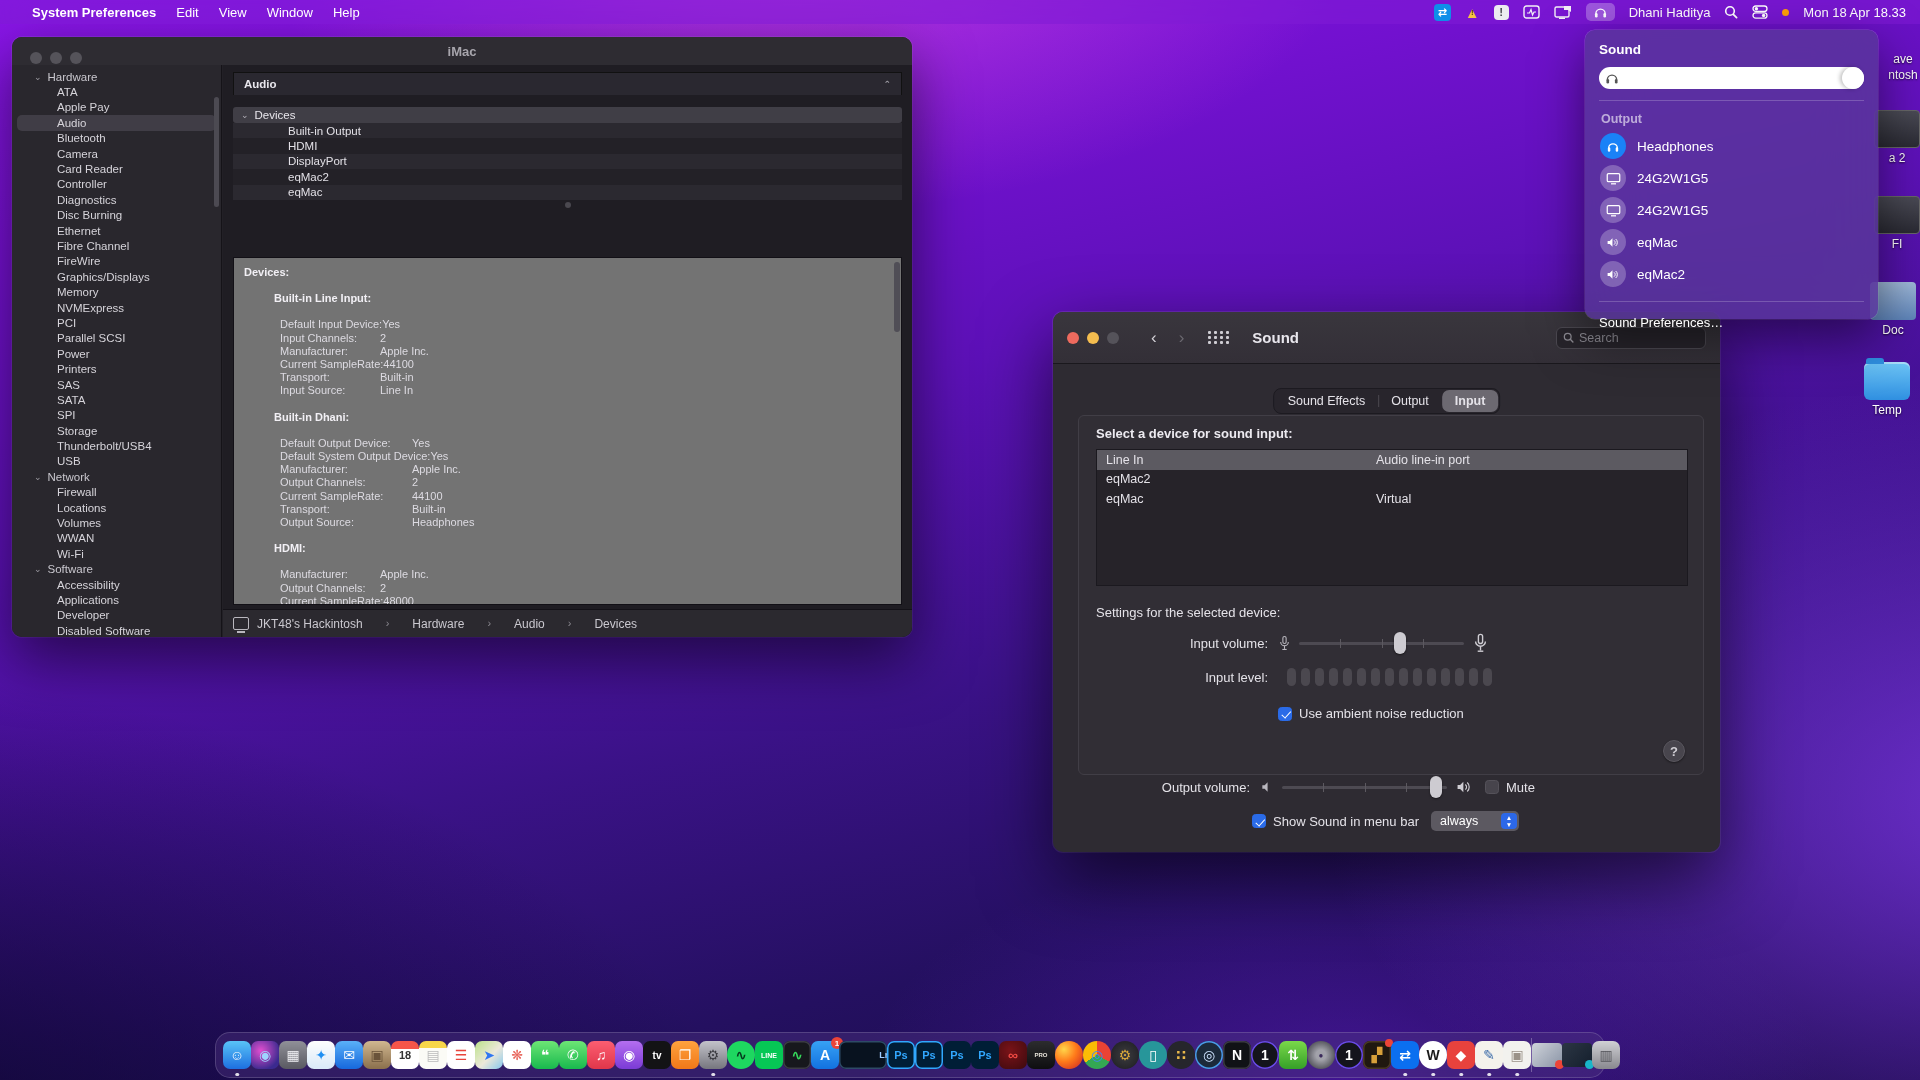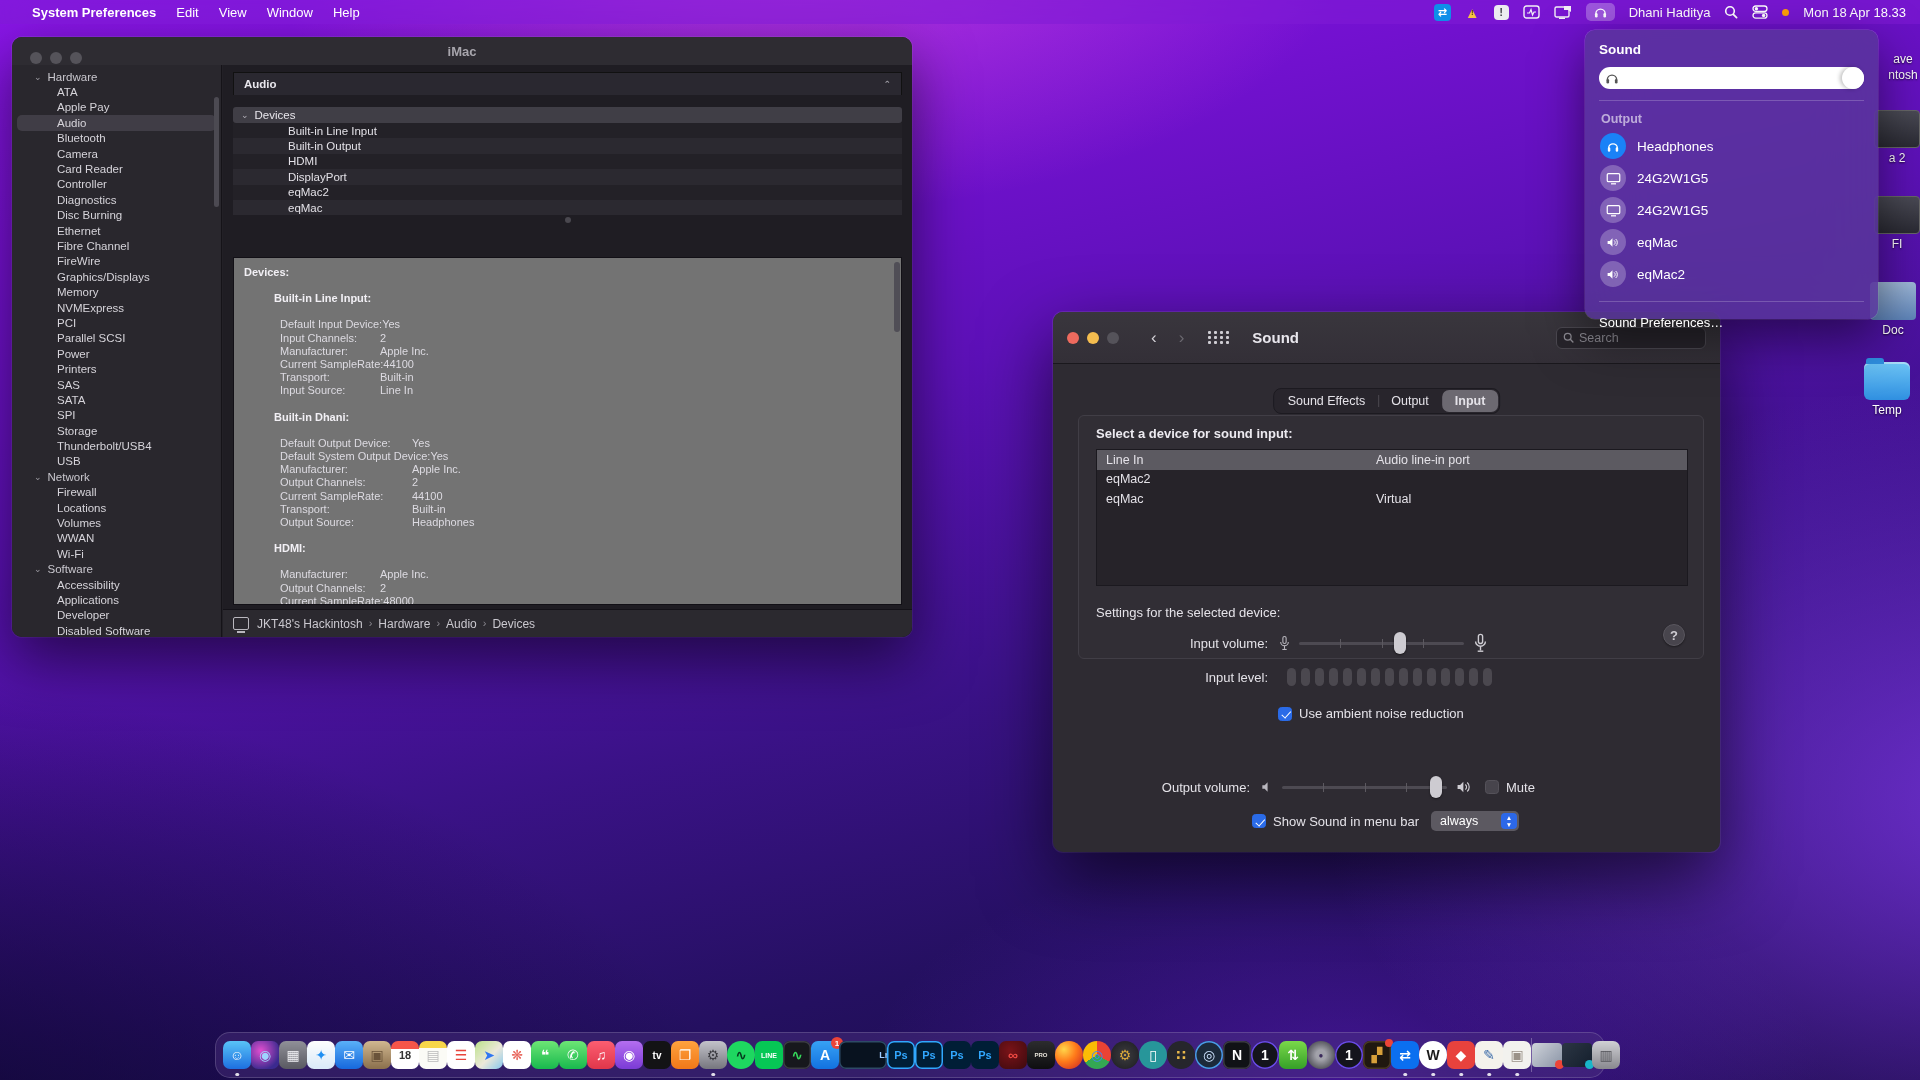--- a/index.html
+++ b/index.html
@@ -85,21 +85,21 @@
   .sw-grid { margin-left:14px; display:grid; grid-template-columns:repeat(4,4px); grid-gap:2px; }
   .sw-grid i { width:3px; height:3px; background:#cfcdd3; border-radius:1px; }
   .sw-title { font-size:15px; font-weight:bold; margin-left:12px; }
   .sw-search { margin-left:auto; width:150px; height:22px; border-radius:6px; background:#27242b; border:1px solid #4b4850; display:flex; align-items:center; padding:0 6px; gap:5px;}
   .sw-search input { background:transparent; border:none; outline:none; color:#dcdae0; font-size:12.5px; width:110px; font-family:inherit;}
   .sw-search input::placeholder { color:#8c8a92; }
   .sw-tabs { position:absolute; left:50%; top:76px; transform:translateX(-50%); display:flex; align-items:center; background:#28252c; border-radius:8px; padding:1px; border:1px solid #1c1a20;}
   .sw-tab { font-size:12.5px; color:#e4e2e8; padding:4px 13px; border-radius:7px; position:relative;}
   .sw-tab.sel { background:#6c6971; font-weight:bold; }
   .sw-tab.divided::before { content:""; position:absolute; left:0; top:5px; bottom:5px; width:1px; background:#4b4850;}
-  .sw-groupbox { position:absolute; left:25px; top:103px; width:626px; height:244px; border:1px solid #413e46; border-radius:6px; background:#312e35;}
+  .sw-groupbox { position:absolute; left:25px; top:103px; width:626px; height:360px; border:1px solid #413e46; border-radius:6px; background:#312e35;}
   .sw-caption { position:absolute; left:17px; font-size:13px; font-weight:bold; color:#eceaf0; }
   .sw-table { position:absolute; left:17px; top:33px; width:592px; height:137px; background:#262329; border:1px solid #1b191f; }
   .sw-thead { height:21px; background:#211e25; border-bottom:1px solid #1b191f; display:flex; font-size:12px; color:#d8d6dc; align-items:center;}
   .sw-th { padding-left:9px; }
   .sw-th.name { width:270px; } .sw-th.type { width:193px; border-left:1px solid #3a3740; } .sw-th.extra { flex:1; border-left:1px solid #3a3740; height:100%; }
   .sw-row { height:19.5px; display:flex; align-items:center; font-size:12.5px; color:#e4e2e8;}
   .sw-row.sel { background:#5c5a61; }
   .sw-cell-name { width:270px; padding-left:9px; } .sw-cell-type { padding-left:9px; }
   .sw-settings-label { position:absolute; left:17px; top:189px; font-size:13px; color:#e4e2e8; }
   .sw-ctl-row { position:absolute; display:flex; align-items:center; font-size:13px; color:#e4e2e8; }
@@ -352,21 +352,20 @@
     <div class="si-audio-hdr">
       <span>Audio</span>
       <span class="caret">⌃</span>
     </div>
     <div class="si-devlist">
       <div class="si-dev-header">
         <span class="chev">⌄</span>
         <span>Devices</span>
       </div>
       <div id="si-dev-rows">
-          <div class="si-dev-row odd">Built-in Line Input</div>
           <div class="si-dev-row even">Built-in Output</div>
           <div class="si-dev-row odd">HDMI</div>
           <div class="si-dev-row even">DisplayPort</div>
           <div class="si-dev-row odd">eqMac2</div>
           <div class="si-dev-row even">eqMac</div>
         </div>
     </div>
     <div class="si-split">
         <span class="grip"></span>
       </div>
@@ -444,21 +443,21 @@
             <div class="si-kv">
               <div class="k" style="min-width: 100px;">Current SampleRate:</div>
               <div class="v">48000</div>
             </div>
           </div>
         </div>
       <div class="si-det-scroll"></div>
     </div>
     <div class="si-breadcrumb">
       <span class="crumb-ico"></span>
-      <span id="si-crumbs" style="display:flex;gap:6px">
+      <span id="si-crumbs" style="display:flex;gap:23px">
           <span>JKT48's Hackintosh</span>
           <span class="sep">›</span>
           <span>Hardware</span>
           <span class="sep">›</span>
           <span>Audio</span>
           <span class="sep">›</span>
           <span>Devices</span>
         </span>
     </div>
   </div>

